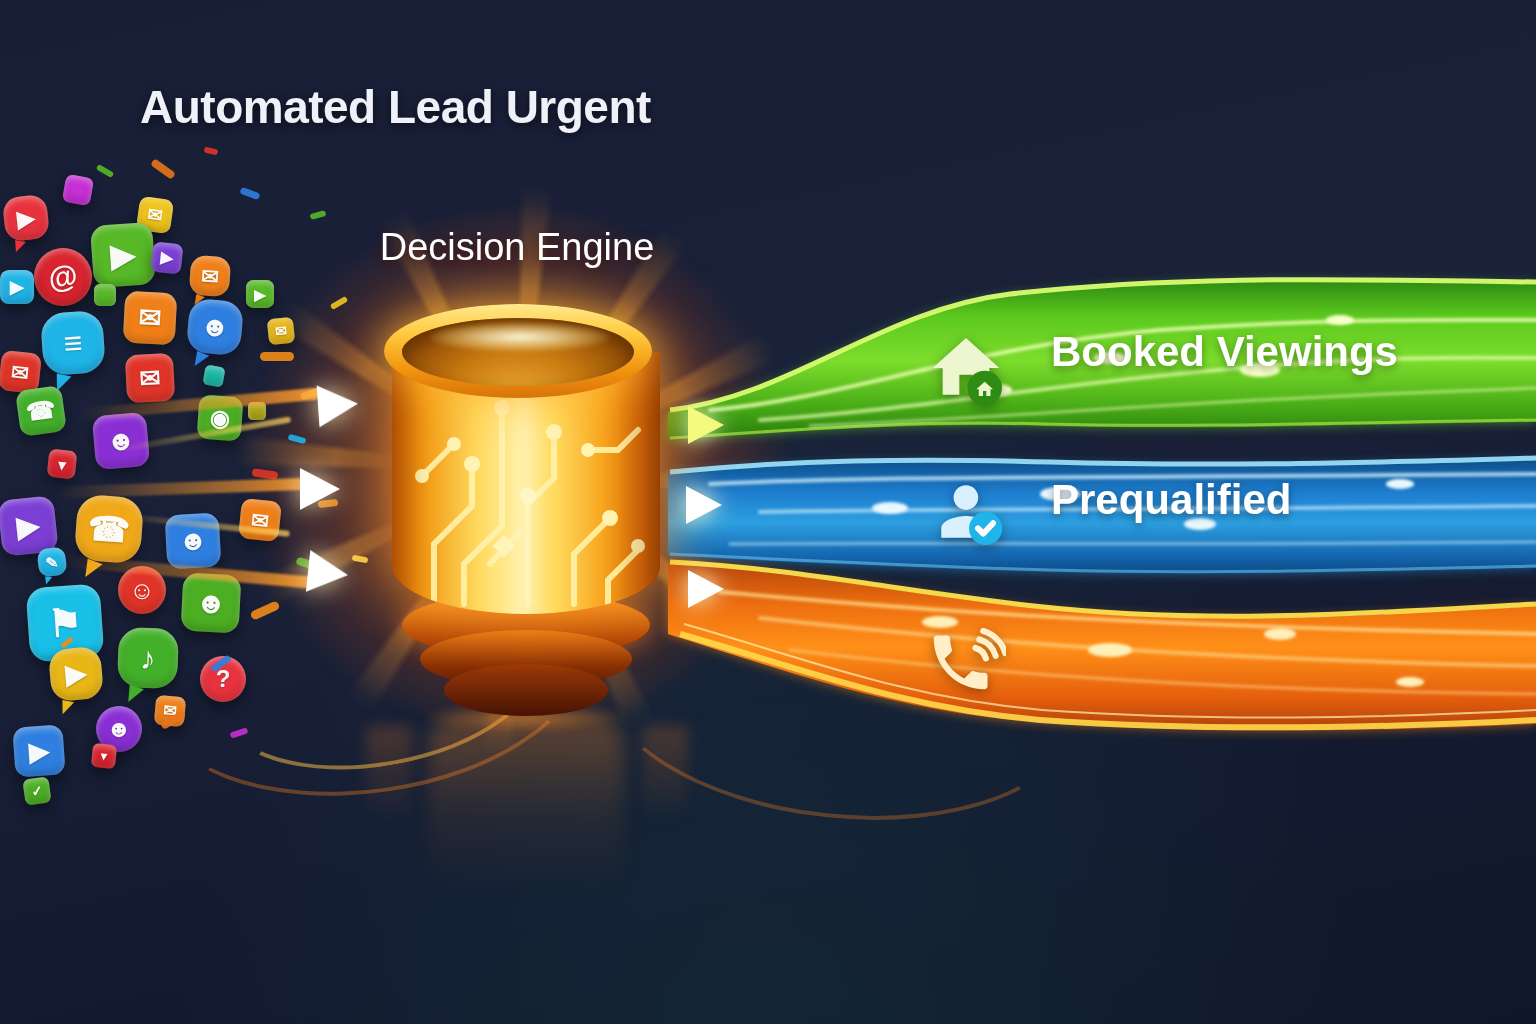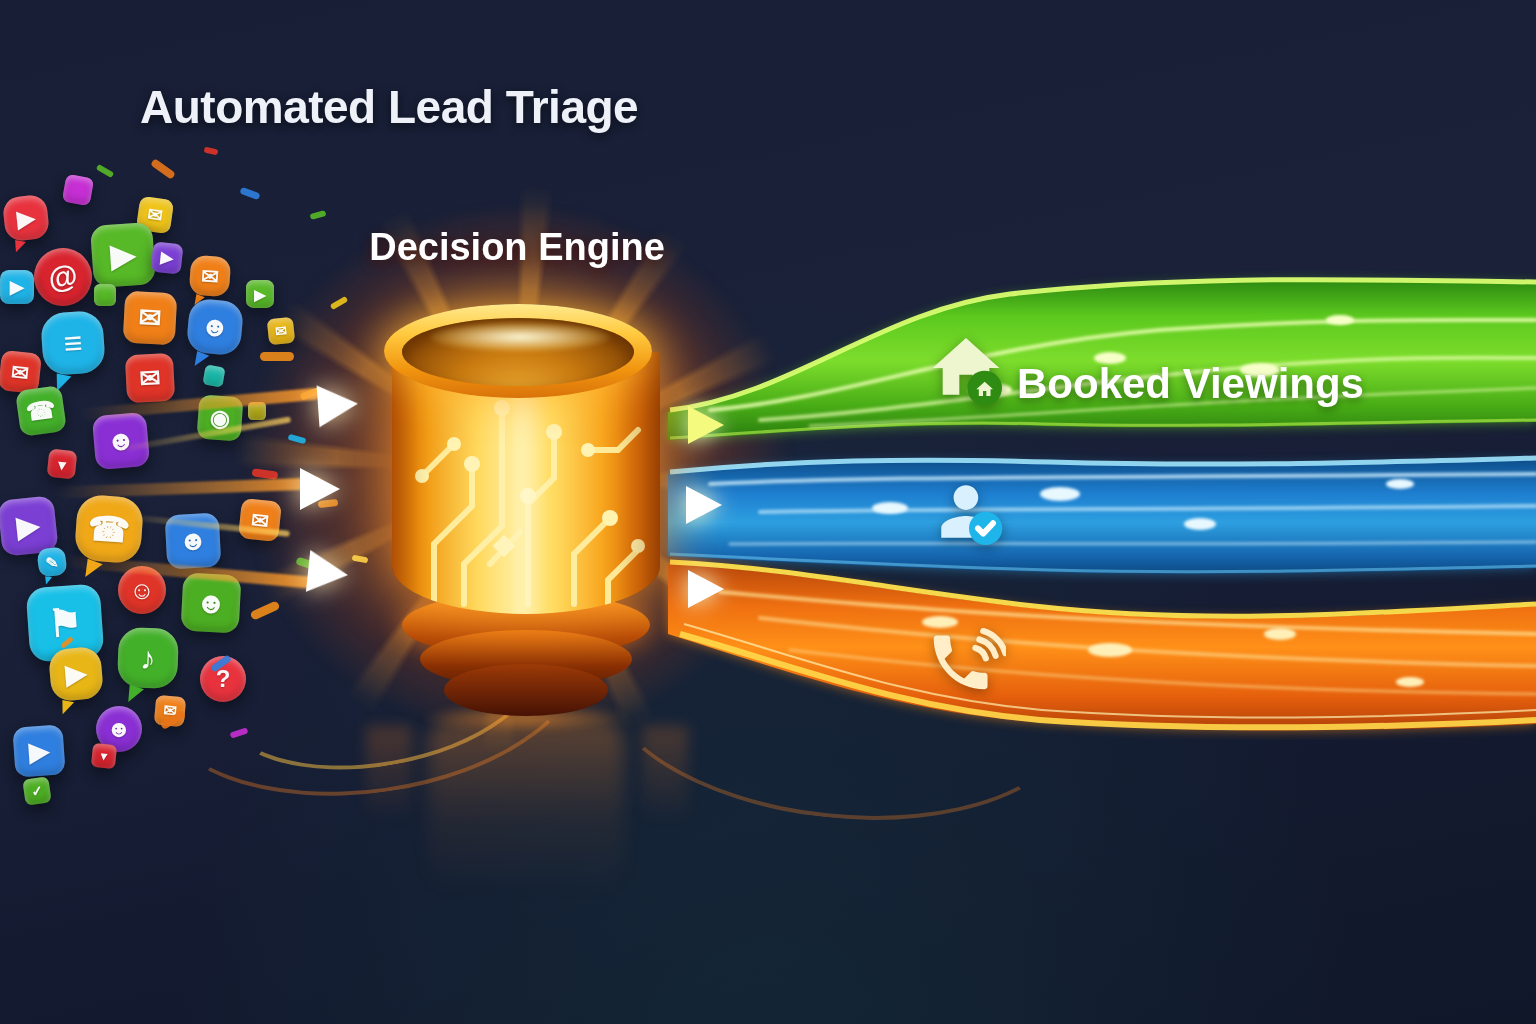--- a/index.html
+++ b/index.html
@@ -7,21 +7,21 @@
     font-family:"Liberation Sans",sans-serif;
     background:linear-gradient(168deg,#171e35 0%,#1a2139 42%,#141b31 72%,#101729 100%);}
   .canvas::before{content:"";position:absolute;inset:0;
     background:radial-gradient(ellipse at 50% 112%, rgba(22,62,70,.38), transparent 55%);}
   .abs{position:absolute;}
 
   
   .title{position:absolute;left:140px;top:80px;font-size:46px;font-weight:800;letter-spacing:-.5px;
     color:#eef1f8;text-shadow:0 3px 10px rgba(0,0,0,.55);}
   .engine-label{position:absolute;left:517px;top:226px;transform:translateX(-50%);
-    font-size:38px;font-weight:700;color:#ffffff;white-space:nowrap;
+    font-size:38px;font-weight:400;color:#ffffff;white-space:nowrap;
     text-shadow:0 3px 12px rgba(70,15,0,.75);z-index:8;}
   .brand{position:absolute;right:54px;bottom:42px;font-size:52px;font-weight:800;
     letter-spacing:3px;color:#f2f5fb;text-shadow:0 3px 10px rgba(0,0,0,.5);}
 
   
   #icon-cloud,#particles{position:absolute;inset:0;z-index:3;}
   .chipicon{position:absolute;display:flex;align-items:center;justify-content:center;
     background:var(--c);color:rgba(255,255,255,.96);font-weight:bold;line-height:1;
     border-radius:26%;box-shadow:0 6px 14px rgba(0,0,0,.42), inset 0 3px 6px rgba(255,255,255,.38), inset 0 -4px 9px rgba(0,0,0,.2);
     text-shadow:0 1px 2px rgba(0,0,0,.25);}
@@ -77,31 +77,31 @@
   .trail.thin{height:6px;background:linear-gradient(90deg, rgba(255,200,80,0), rgba(255,210,95,.75));}
   .in-arrow{position:absolute;width:0;height:0;z-index:6;
     border-top:21px solid transparent;border-bottom:21px solid transparent;border-left:40px solid #ffffff;
     filter:drop-shadow(0 0 13px rgba(255,232,175,.95));}
 
   
   .streams{position:absolute;left:640px;top:262px;width:896px;height:478px;z-index:4;}
   .out-arrow{position:absolute;width:0;height:0;z-index:6;
     border-top:19px solid transparent;border-bottom:19px solid transparent;border-left:36px solid #ffffff;
     filter:drop-shadow(0 0 11px rgba(255,255,210,.95));}
-  .chip{position:absolute;display:flex;align-items:flex-end;gap:11px;z-index:6;}
+  .chip{position:absolute;display:flex;align-items:flex-start;gap:45px;z-index:6;}
   .chip .slabel{font-size:42px;font-weight:800;color:#ffffff;white-space:nowrap;
     text-shadow:0 3px 9px rgba(0,0,0,.4);}
   .sicon{flex:0 0 auto;filter:drop-shadow(0 3px 6px rgba(0,0,0,.35));}
 </style>
 </head>
 <body>
 
 <div class="canvas">
 
-  <div class="title">Automated Lead Triage</div>
+  <div class="title">Automated Lead Urgent</div>
 
   <div class="abs arc arc1"></div>
   <div class="abs arc arc2"></div>
   <div class="abs arc arc3"></div>
   <div class="abs reflection"></div>
   <div class="abs refl-col" style="left:366px;top:726px;width:46px;height:120px;"></div>
   <div class="abs refl-col" style="left:642px;top:726px;width:46px;height:120px;"></div>
 
   <div class="abs glowmain"></div>
   <div class="abs burst"></div>
@@ -313,20 +313,21 @@
     </svg>
     <span class="slabel">Booked Viewings</span>
   </div>
 
   <div class="chip" style="left:932px;top:476px;">
     <svg class="sicon" width="74" height="74" viewBox="0 0 24 24">
       <path d="M11 11c2.2 0 4-1.8 4-4s-1.8-4-4-4-4 1.8-4 4 1.8 4 4 4zm0 2c-2.7 0-8 1.3-8 4v3h16v-3c0-2.7-5.3-4-8-4z" fill="#d9f1ff"></path>
       <circle cx="17.4" cy="17" r="5.4" fill="#1fb4ea"></circle>
       <path d="M14.9 17 l1.7 1.7 3.2-3.4" fill="none" stroke="#ffffff" stroke-width="1.9" stroke-linecap="round" stroke-linejoin="round"></path>
     </svg>
+    <span class="slabel">Prequalified</span>
   </div>
 
   <div class="chip" style="left:928px;top:620px;">
     <svg class="sicon" width="78" height="78" viewBox="0 0 24 24">
       <g transform="translate(-1,2) scale(0.92)">
         <path d="M6.62 10.79c1.44 2.83 3.76 5.15 6.59 6.59l2.2-2.2c.27-.27.67-.36 1.02-.24 1.12.37 2.33.57 3.57.57.55 0 1 .45 1 1V20c0 .55-.45 1-1 1-9.39 0-17-7.61-17-17 0-.55.45-1 1-1h3.5c.55 0 1 .45 1 1 0 1.25.2 2.45.57 3.57.11.35.03.74-.25 1.02l-2.2 2.2z" fill="#ffeec8"></path>
       </g>
       <g fill="none" stroke="#ffeec8" stroke-width="1.9" stroke-linecap="round">
         <path d="M14.6 8.6 a4.6 4.6 0 0 1 3.2 3.2"></path>
         <path d="M15.8 6.0 a7.4 7.4 0 0 1 5.0 5.0"></path>

